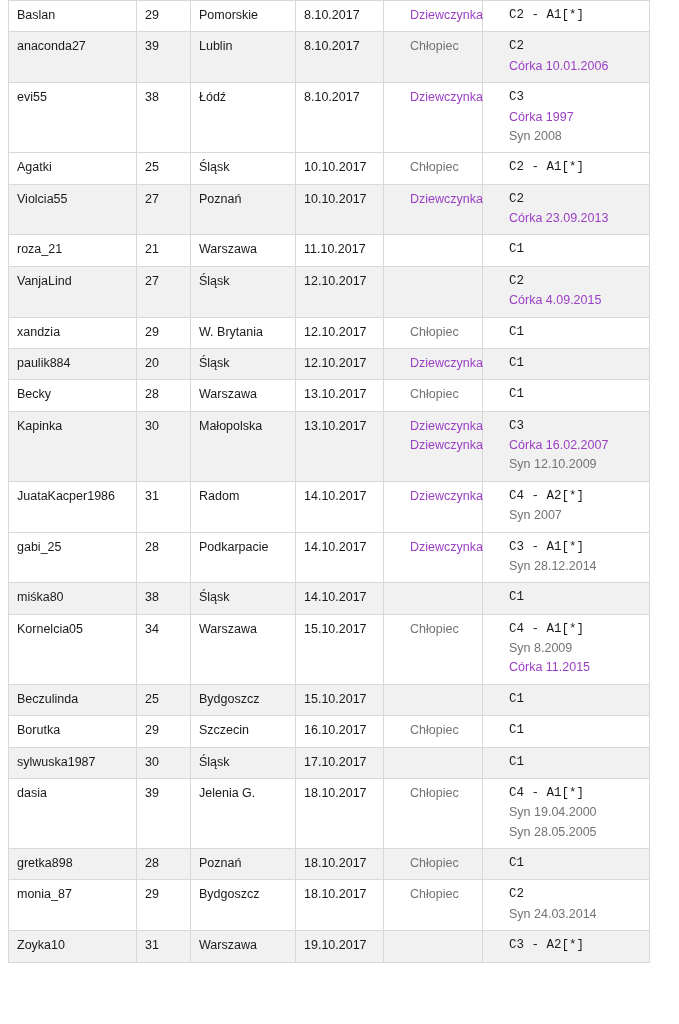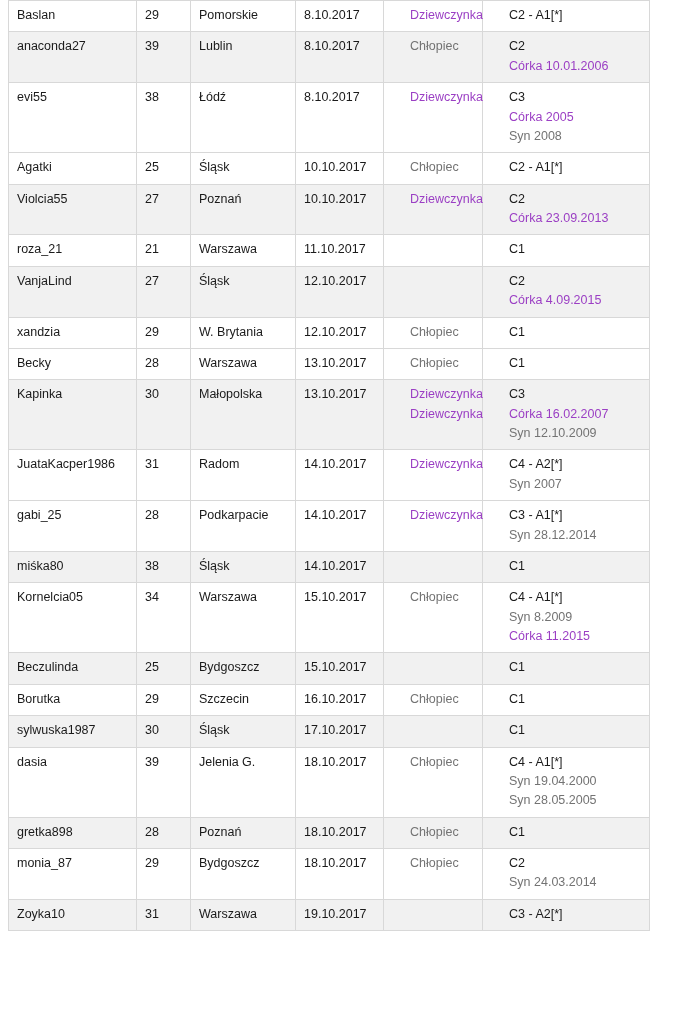--- a/index.html
+++ b/index.html
@@ -53,20 +53,21 @@
   }
   .t-boy {
     color: #737373;
     display: block;
     white-space: nowrap;
   }
   .t-code {
     color: #1a1a1a;
     display: block;
     white-space: nowrap;
+    font-family: Liberation Mono, monospace;
   }
   .cell-lines > span {
     display: block;
     margin-left: 18px;
   }
   td.col-age, td.col-date, td.col-city, td.col-user {
     white-space: nowrap;
   }
 </style>
 </head>
@@ -111,21 +112,21 @@
         <tr class="row-plain">
           <td class="col-user">evi55</td>
           <td class="col-age">38</td>
           <td class="col-city">Łódź</td>
           <td class="col-date">8.10.2017</td>
           <td class="col-gender cell-lines">
             <span class="t-girl">Dziewczynka</span>
           </td>
           <td class="col-info cell-lines">
             <span class="t-code">C3</span>
-            <span class="t-girl">Córka 2005</span>
+            <span class="t-girl">Córka 1997</span>
             <span class="t-boy">Syn 2008</span>
           </td>
         </tr>
         <tr class="row-plain">
           <td class="col-user">Agatki</td>
           <td class="col-age">25</td>
           <td class="col-city">Śląsk</td>
           <td class="col-date">10.10.2017</td>
           <td class="col-gender cell-lines">
             <span class="t-boy">Chłopiec</span>
@@ -168,20 +169,32 @@
             <span class="t-girl">Córka 4.09.2015</span>
           </td>
         </tr>
         <tr class="row-plain">
           <td class="col-user">xandzia</td>
           <td class="col-age">29</td>
           <td class="col-city">W. Brytania</td>
           <td class="col-date">12.10.2017</td>
           <td class="col-gender cell-lines">
             <span class="t-boy">Chłopiec</span>
+          </td>
+          <td class="col-info cell-lines">
+            <span class="t-code">C1</span>
+          </td>
+        </tr>
+        <tr class="row-alt">
+          <td class="col-user">paulik884</td>
+          <td class="col-age">20</td>
+          <td class="col-city">Śląsk</td>
+          <td class="col-date">12.10.2017</td>
+          <td class="col-gender cell-lines">
+            <span class="t-girl">Dziewczynka</span>
           </td>
           <td class="col-info cell-lines">
             <span class="t-code">C1</span>
           </td>
         </tr>
         <tr class="row-plain">
           <td class="col-user">Becky</td>
           <td class="col-age">28</td>
           <td class="col-city">Warszawa</td>
           <td class="col-date">13.10.2017</td>

